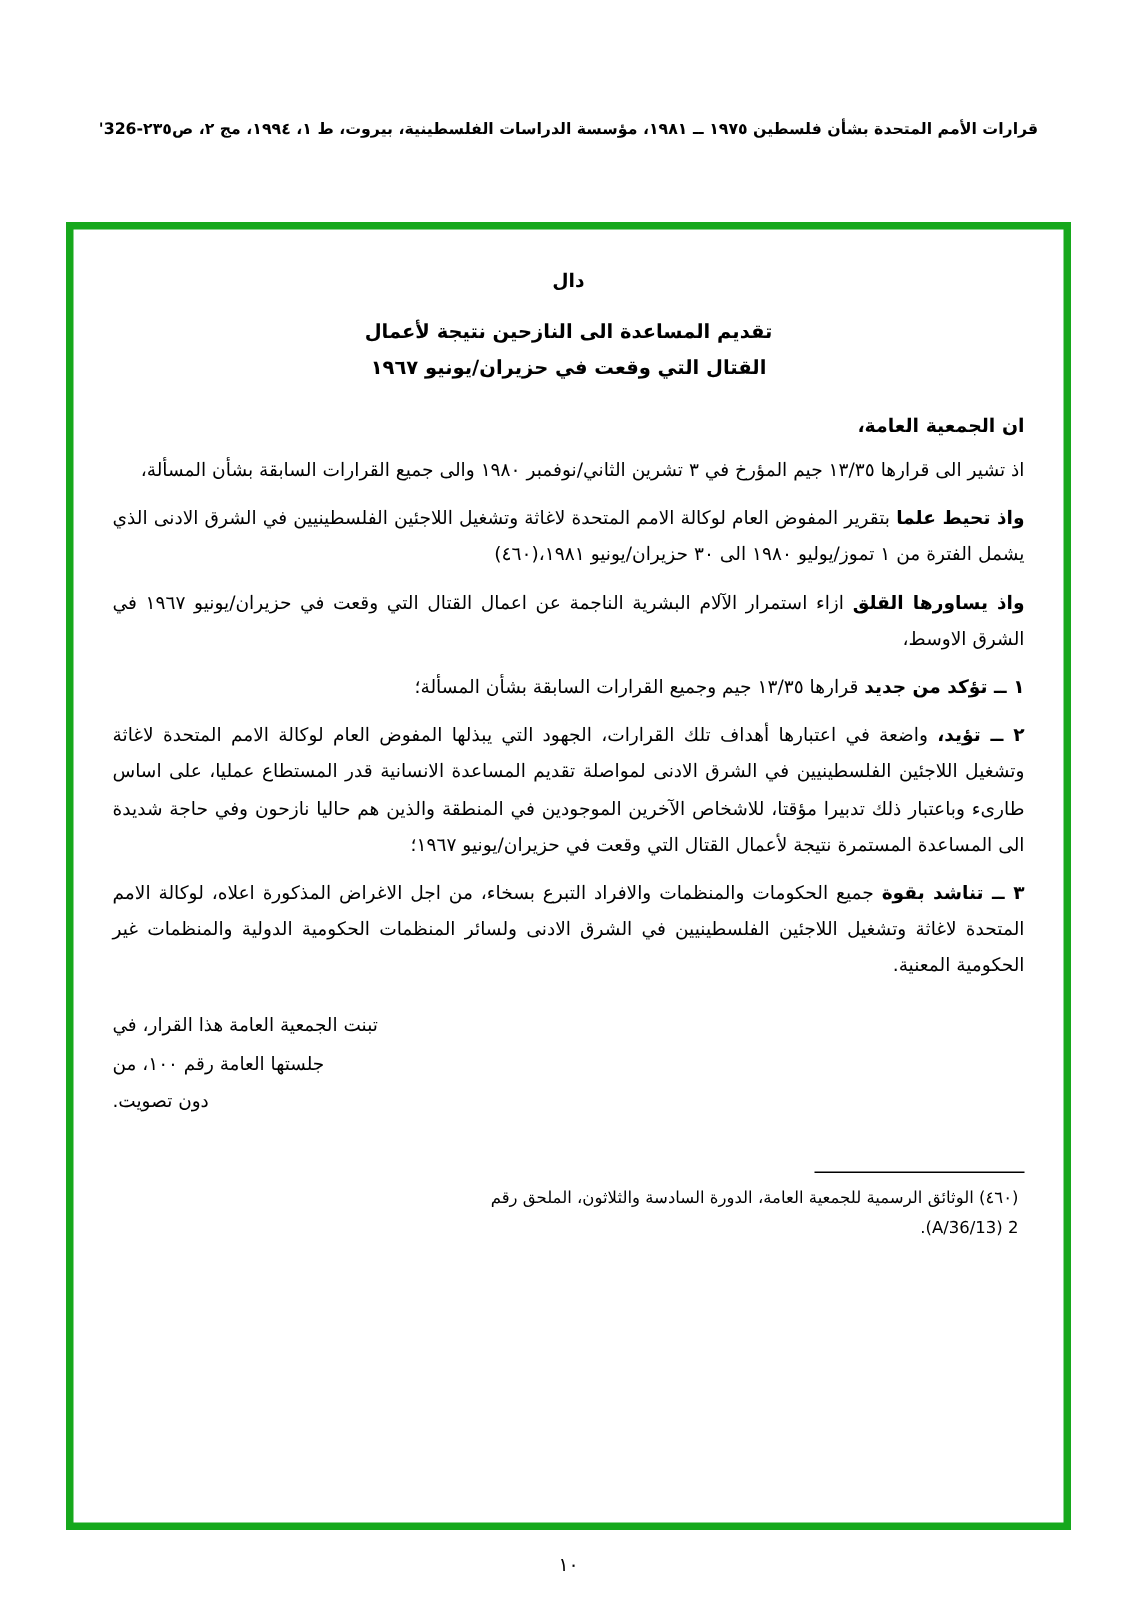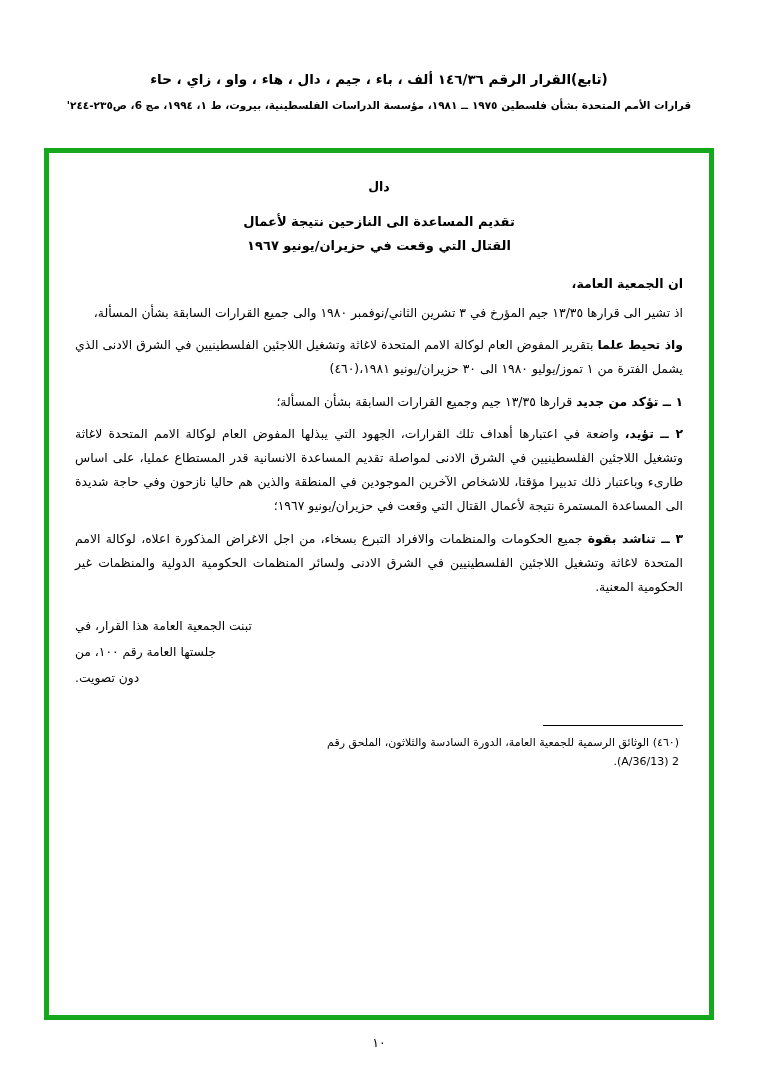--- a/index.html
+++ b/index.html
@@ -136,22 +136,21 @@
     font-weight: normal;
     letter-spacing: 1px;
   }
 </style>
 </head>
 <body>
 
 <div class="page">
 
   <div class="doc-header">
-    <div class="hdr-title">(تابع)القرار الرقم ١٤٦/٣٦ ألف ، باء ، جيم ، دال ، هاء ، واو ، زاي ، حاء</div>
-    <div class="hdr-source">قرارات الأمم المتحدة بشأن فلسطين ١٩٧٥ ــ ١٩٨١، مؤسسة الدراسات الفلسطينية، بيروت، ط ١، ١٩٩٤، مج 6، ص٢٣٥-٢٤٤'</div>
+    <div class="hdr-source">قرارات الأمم المتحدة بشأن فلسطين ١٩٧٥ ــ ١٩٨١، مؤسسة الدراسات الفلسطينية، بيروت، ط ١، ١٩٩٤، مج ٢، ص٢٣٥-326'</div>
   </div>
 
   <div class="frame">
     <div class="frame-inner">
 
       <div class="letter-mark">دال</div>
 
       <div class="res-title">
         <div>تقديم المساعدة الى النازحين نتيجة لأعمال</div>
         <div>القتال التي وقعت في حزيران/يونيو ١٩٦٧</div>
@@ -163,20 +162,24 @@
 
         <div class="para">
           <span>اذ تشير الى قرارها ١٣/٣٥ جيم المؤرخ في ٣ تشرين الثاني/نوفمبر ١٩٨٠ والى جميع القرارات السابقة بشأن المسألة،</span>
         </div>
 
         <div class="para">
           <span class="b">واذ تحيط علما</span>
           <span>بتقرير المفوض العام لوكالة الامم المتحدة لاغاثة وتشغيل اللاجئين الفلسطينيين في الشرق الادنى الذي يشمل الفترة من ١ تموز/يوليو ١٩٨٠ الى ٣٠ حزيران/يونيو ١٩٨١،(٤٦٠)</span>
         </div>
 
+        <div class="para">
+          <span class="b">واذ يساورها القلق</span>
+          <span>ازاء استمرار الآلام البشرية الناجمة عن اعمال القتال التي وقعت في حزيران/يونيو ١٩٦٧ في الشرق الاوسط،</span>
+        </div>
 
         <div class="para">
           <span class="b">١ ــ تؤكد من جديد</span>
           <span>قرارها ١٣/٣٥ جيم وجميع القرارات السابقة بشأن المسألة؛</span>
         </div>
 
         <div class="para">
           <span class="b">٢ ــ تؤيد،</span>
           <span>واضعة في اعتبارها أهداف تلك القرارات، الجهود التي يبذلها المفوض العام لوكالة الامم المتحدة لاغاثة وتشغيل اللاجئين الفلسطينيين في الشرق الادنى لمواصلة تقديم المساعدة الانسانية قدر المستطاع عمليا، على اساس طارىء وباعتبار ذلك تدبيرا مؤقتا، للاشخاص الآخرين الموجودين في المنطقة والذين هم حاليا نازحون وفي حاجة شديدة الى المساعدة المستمرة نتيجة لأعمال القتال التي وقعت في حزيران/يونيو ١٩٦٧؛</span>
         </div>

